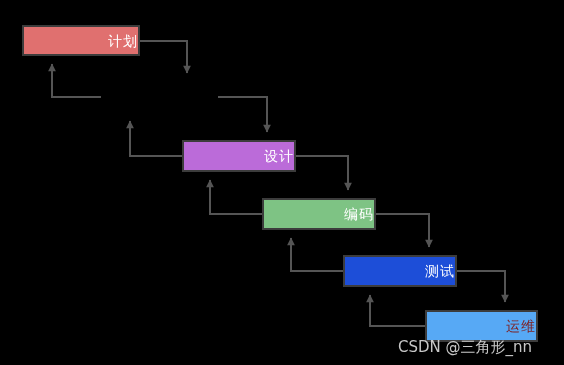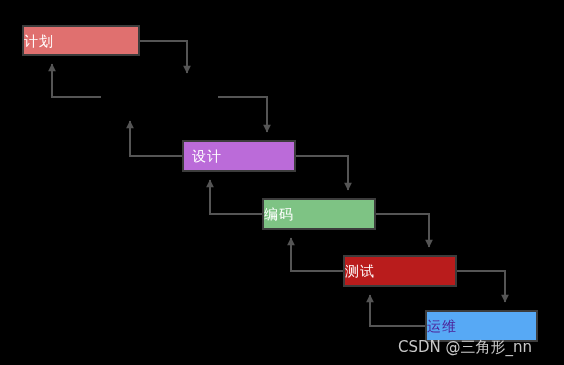--- a/index.html
+++ b/index.html
@@ -21,21 +21,21 @@
     top: 0;
     width: 564px;
     height: 365px;
   }
   .node {
     position: absolute;
     box-sizing: border-box;
     border: 2px solid #3c3c3c;
     display: flex;
     align-items: center;
-    justify-content: flex-start;
+    justify-content: flex-end;
     color: #ffffff;
     font-size: 14px;
     letter-spacing: 1px;
     line-height: 1;
     z-index: 5;
     user-select: none;
   }
   .watermark {
     position: absolute;
     color: #d8d8d8;
@@ -84,23 +84,23 @@
 
 
   <div class="node" style="left: 182px; top: 140px; width: 114px; height: 32px; background: rgb(187, 107, 217); border-color: rgb(60, 60, 60); color: rgb(255, 255, 255); padding-left: 8px;">
     <span>设计</span>
   </div>
 
   <div class="node" style="left: 262px; top: 198px; width: 114px; height: 32px; background: rgb(126, 195, 132); border-color: rgb(60, 60, 60); color: rgb(255, 255, 255);">
     <span>编码</span>
   </div>
 
-  <div class="node" style="left: 343px; top: 255px; width: 114px; height: 32px; background: #b91c1c; border-color: rgb(60, 60, 60); color: rgb(255, 255, 255);">
+  <div class="node" style="left: 343px; top: 255px; width: 114px; height: 32px; background: #1d4ed8; border-color: rgb(60, 60, 60); color: rgb(255, 255, 255);">
     <span>测试</span>
   </div>
 
-  <div class="node" style="left: 425px; top: 310px; width: 113px; height: 32px; background: rgb(87, 169, 245); border-color: rgb(60, 60, 60); color: #4c1d95;">
+  <div class="node" style="left: 425px; top: 310px; width: 113px; height: 32px; background: rgb(87, 169, 245); border-color: rgb(60, 60, 60); color: #7f1d1d;">
     <span>运维</span>
   </div>
 
   <div class="watermark" style="left: 398px; top: 338px;">CSDN @三角形_nn</div>
 
 </div>
 
 </body></html>

